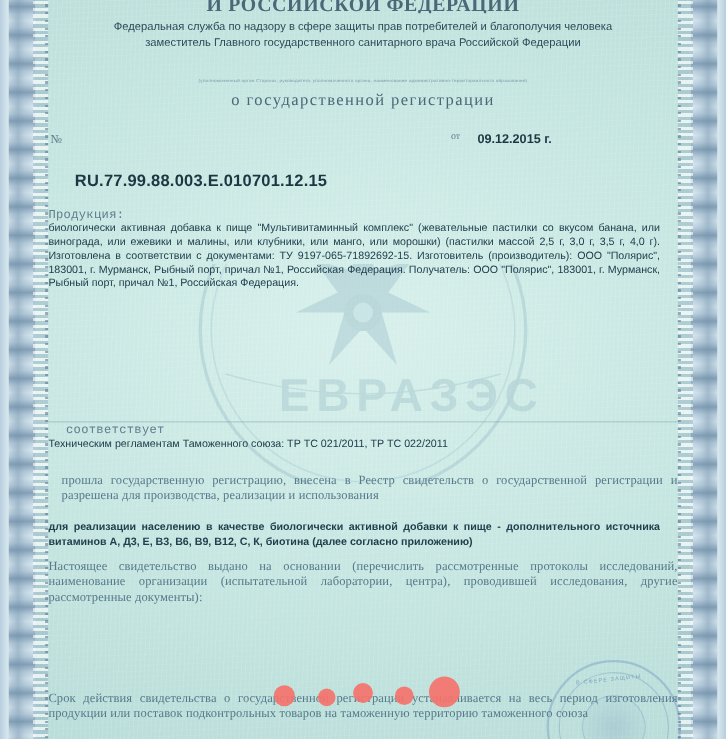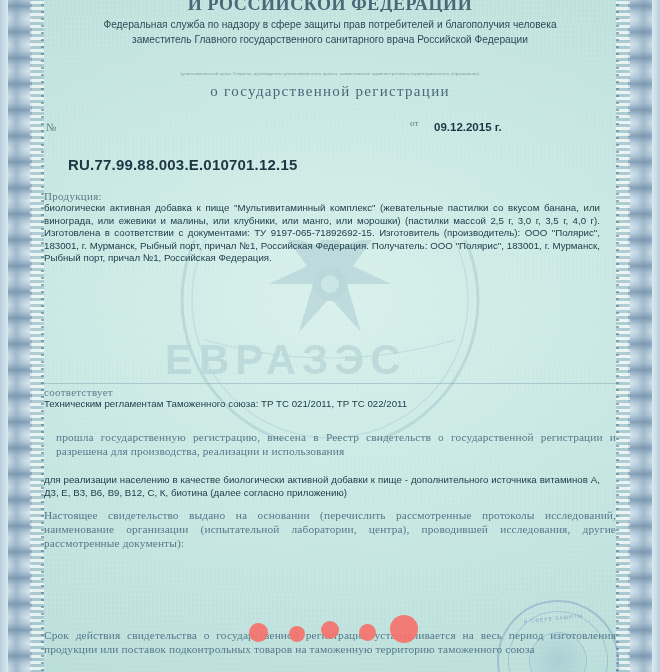--- a/index.html
+++ b/index.html
@@ -113,21 +113,21 @@
     top: 240px;
     width: 330px;
     height: 200px;
     pointer-events: none;
     opacity: .30;
   }
   #watermark-text {
     position: absolute;
     left: 0; right: 0;
     top: 96px;
-    text-align: left;
+    text-align: right;
     font-family: "Liberation Sans", sans-serif;
     font-weight: bold;
     font-size: 42px;
     letter-spacing: 6px;
     color: #7fa5b5;
     opacity: .85;
   }
 
   
   #content {
@@ -214,27 +214,27 @@
     text-align: center;
   }
   .reg-date {
     position: absolute; left: 390px; top: 1px;
     font-size: 11.5px;
     font-weight: bold;
     color: #1d3642;
   }
 
   .section-label {
-    font-family: Liberation Serif, serif;
+    font-family: Liberation Mono, monospace;
     font-size: 11px;
     color: #5e7d8c;
     margin-top: 12px;
     letter-spacing: .3px;
   }
-  .section-label.tight { margin-top: 9px; }
+  .section-label.tight { margin-top: 9px; padding-left: 16px; }
 
   .body-text {
     font-size: 9.7px;
     line-height: 12.6px;
     color: #20404e;
     text-align: justify;
     margin-top: 0px;
     padding-right: 16px;
   }
 
@@ -249,21 +249,21 @@
 
   .hairline {
     height: 1px;
     background: rgba(120,160,175,.45);
     margin: 5px 0 2px 0;
   }
 
   #block-product   { position: absolute; left: 0; right: 0; top: 190px; }
   #block-conform   { position: absolute; left: 0; right: 0; top: 378px; }
   #block-passed    { position: absolute; left: 12px; right: 0; top: 430px; }
-  #block-purpose   { position: absolute; left: 0; right: 0; top: 474px; }
+  #block-purpose   { position: absolute; left: 0; right: 0; top: 474px; font-weight: bold; }
   #block-basis     { position: absolute; left: 0; right: 0; top: 508px; }
   #block-expert    { position: absolute; left: 0; right: 0; top: 563px; }
   #block-validity  { position: absolute; left: 0; right: 0; top: 628px; }
 
   
   #dots-layer {
     position: absolute;
     inset: 0;
     pointer-events: none;
   }

